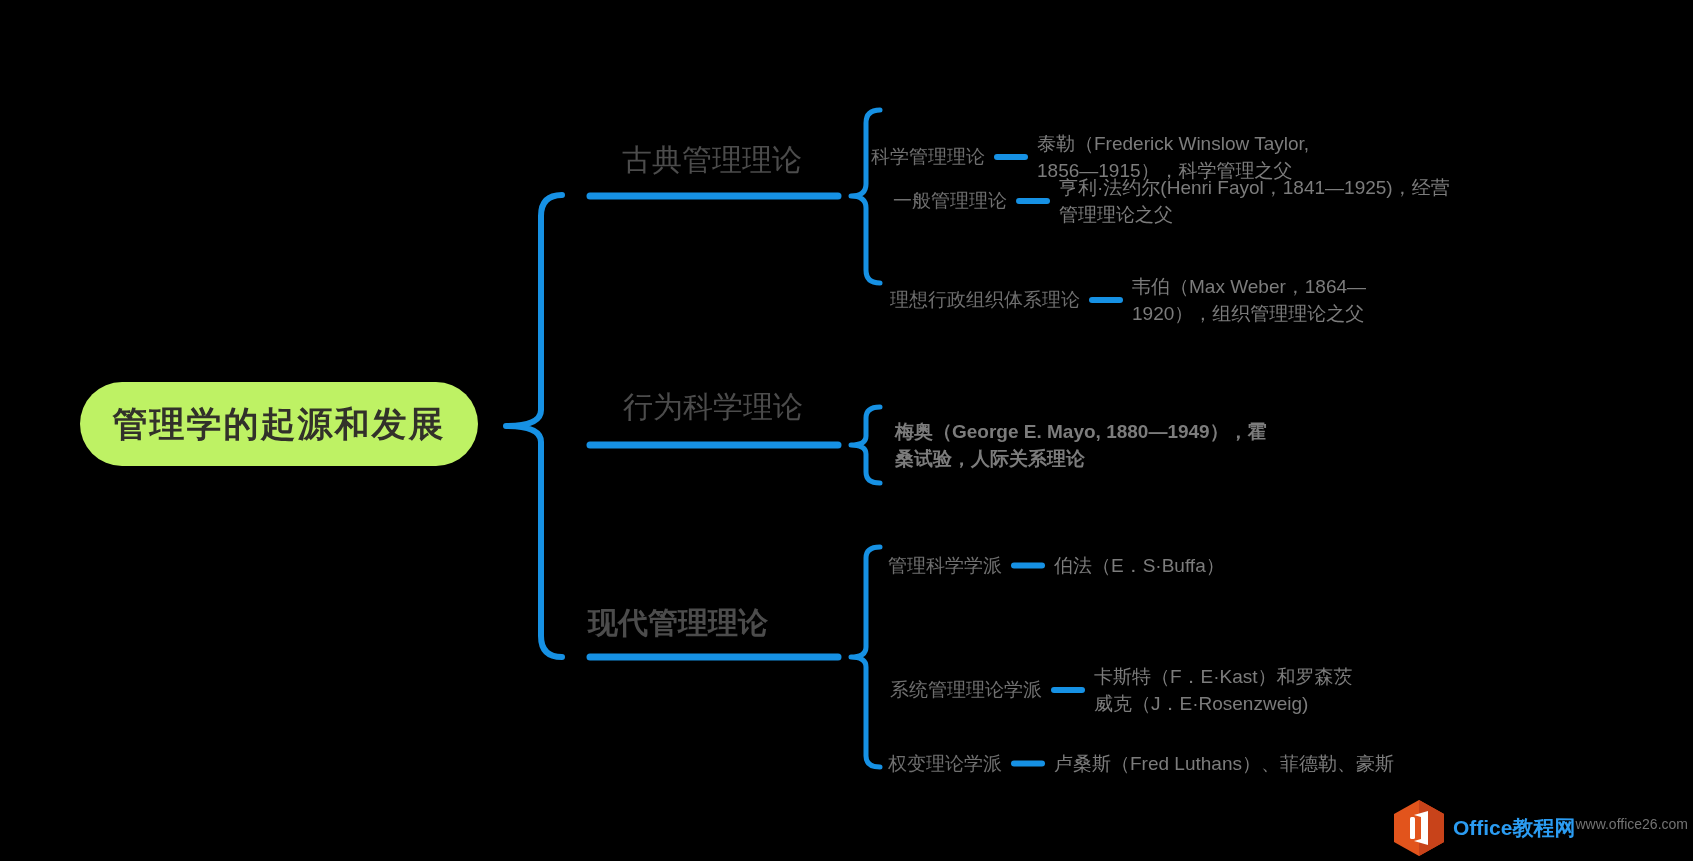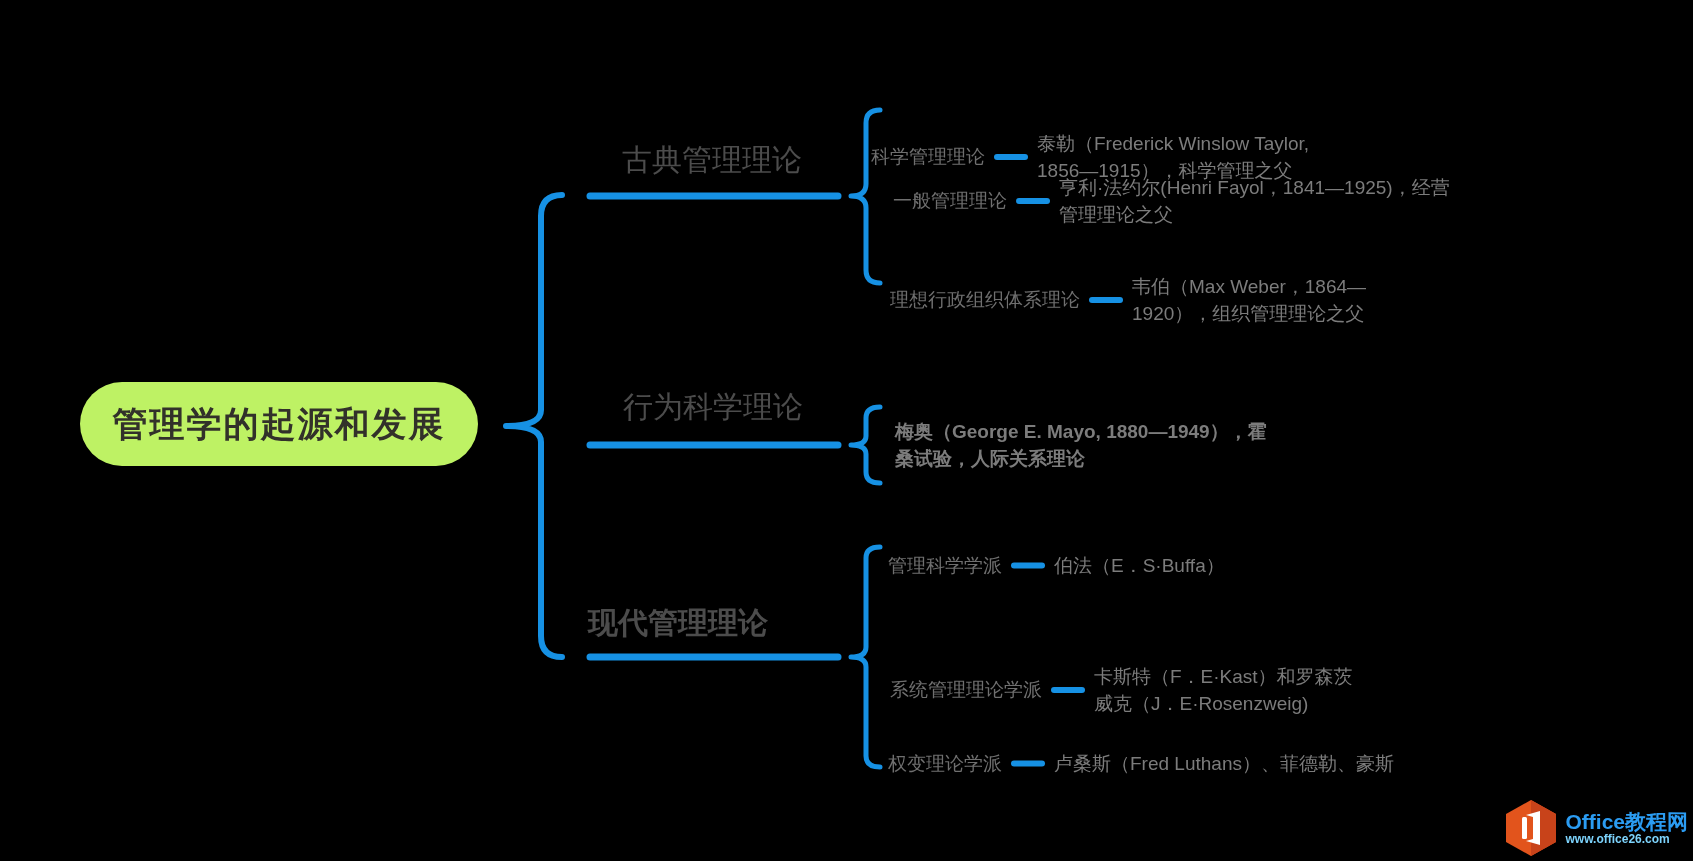--- a/index.html
+++ b/index.html
@@ -70,31 +70,31 @@
     color: #7c7c7c;
   }
   .watermark {
     position: absolute;
     right: 5px;
     bottom: 4px;
     display: flex;
     align-items: center;
     gap: 7px;
   }
-  .wm-text { display: flex; flex-direction: column; line-height: 1.05; }
+  .wm-text { display: flex; flex-direction: row; line-height: 1.05; }
   .wm-title {
     font-size: 21px;
     font-weight: bold;
     color: #2b9cf2;
     white-space: nowrap;
   }
   .wm-url {
-    font-size: 12px;
-    font-weight: bold;
-    color: #7dd3fc;
+    font-size: 14px;
+    font-weight: normal;
+    color: #737373;
     white-space: nowrap;
   }
 </style>
 </head>
 <body>
 
 <div class="canvas">
 
   <svg class="connectors" viewBox="0 0 1693 861" xmlns="http://www.w3.org/2000/svg">
     <g stroke="#1691e4" fill="none" stroke-linecap="round" stroke-linejoin="round">

